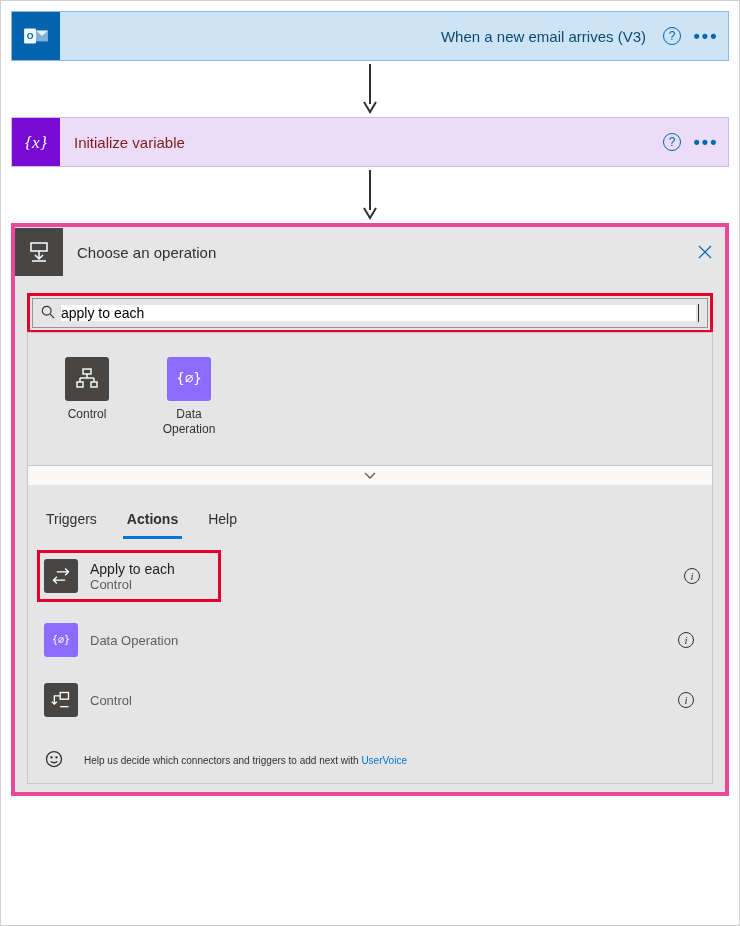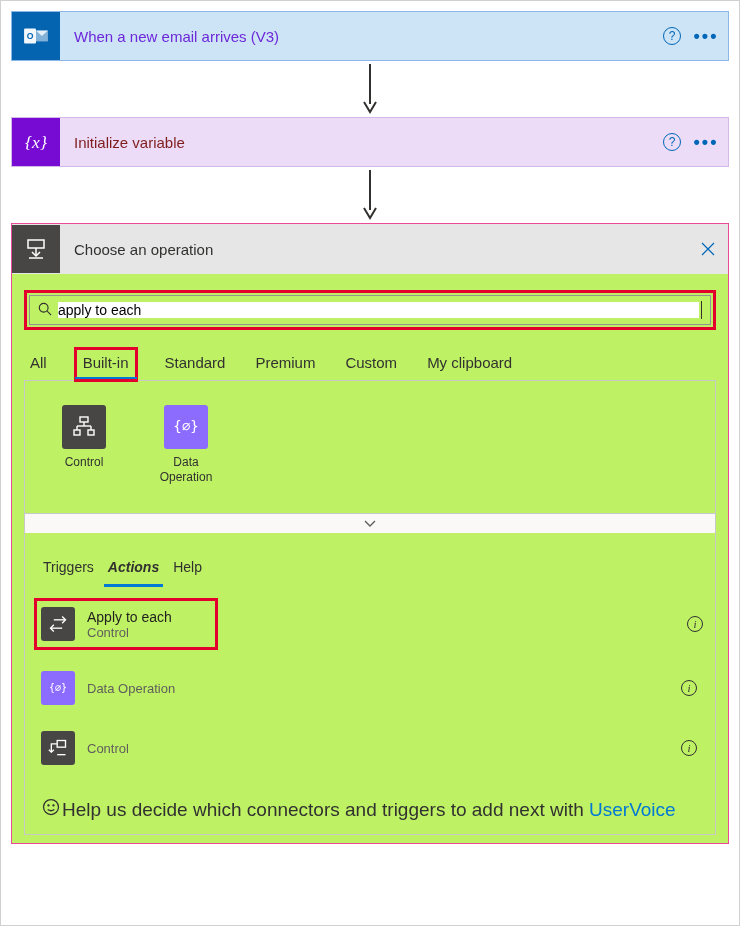--- a/index.html
+++ b/index.html
@@ -41,55 +41,55 @@
   .step-menu {
     width: 32px; height: 24px;
     display: flex; align-items: center; justify-content: center;
     margin-right: 6px;
     font-size: 18px;
     letter-spacing: 2px;
   }
 
   .card-outlook { border-color: #8bb8e8; background: #cde4f7; }
   .card-outlook .step-icon { background: #0564b0; }
-  .card-outlook .step-title { color: #6d28d9; }
+  .card-outlook .step-title { color: #0c4a6e; text-align: right; }
 
   .card-variable { border-color: #d4b8e8; background: #ecdcf7; }
   .card-variable .step-icon { background: #770bd4; }
   .card-variable .step-title { color: #7f1d1d; }
 
   
   .connector {
     display: flex; justify-content: center; align-items: center;
     height: 56px;
   }
 
   
   .chooser {
-    border: 1px solid #ec4899;
+    border: 4px solid #ec4899;
   }
   .chooser-header {
     display: flex; align-items: center;
     height: 50px;
     background: #e6e6e6;
   }
   .chooser-icon {
     width: 48px; height: 48px;
     background: #484644;
     display: flex; align-items: center; justify-content: center;
   }
   .chooser-title {
     flex: 1; padding: 0 14px; font-size: 15px; color: #323130;
   }
   .chooser-close {
     width: 40px; height: 40px;
     display: flex; align-items: center; justify-content: center;
   }
 
-  .chooser-body { padding: 16px 12px 8px; background: #bef264; }
+  .chooser-body { padding: 16px 12px 8px; background: #e5e5e5; }
 
   .search-wrap {
     border: 3px solid #e3002d;
     padding: 2px;
   }
   .search-inner {
     border: 1px solid #949494;
     height: 30px;
     display: flex; align-items: center;
     padding: 0 8px;
@@ -153,25 +153,25 @@
 
   .collapse-bar {
     height: 20px;
     border-top: 1px solid #c8c8c8;
     display: flex; align-items: center; justify-content: center;
     background: #faf9f8;
     cursor: pointer;
   }
 
   .subtabs {
-    display: flex; gap: 10px;
+    display: flex; gap: 26px;
     padding: 20px 16px 0;
   }
   .subtab { padding: 6px 2px 10px; position: relative; cursor: pointer; }
-  .subtab-active { font-weight: 600; font-style: italic; }
+  .subtab-active { font-weight: 600; }
   .subtab-active::after {
     content: "";
     position: absolute; left: -2px; right: -2px; bottom: -2px;
     height: 3px; background: #0078d4;
   }
 
   .action-list { padding: 14px 10px 0; }
   .action-item {
     display: flex; align-items: center;
     padding: 8px 6px;
@@ -195,21 +195,21 @@
     outline-offset: -2px;
     padding-right: 8px;
     width: 182px;
   }
   .action-row { display: flex; align-items: center; gap: 12px; }
 
   .footer {
     padding: 24px 16px 12px;
   }
   .footer-title { font-weight: 600; font-size: 14px; margin-bottom: 8px; }
-  .footer-line { display: flex; align-items: center; gap: 1px; font-size: 19px; }
+  .footer-line { display: flex; align-items: center; gap: 20px; font-size: 10px; }
   .footer-line a { color: #0078d4; text-decoration: none; }
 
   .info-circle {
     width: 16px; height: 16px; border: 1px solid #323130;
     border-radius: 50%;
     display: inline-flex; align-items: center; justify-content: center;
     font-size: 11px; font-style: italic; font-family: serif;
   }
   .help-circle {
     width: 18px; height: 18px; border: 1.5px solid #0067b8;
@@ -291,28 +291,20 @@
           <svg width="14" height="14" viewBox="0 0 16 16">
               <circle cx="6.5" cy="6.5" r="5" fill="none" stroke="#323130" stroke-width="1.3"></circle>
               <line x1="10.5" y1="10.5" x2="15" y2="15" stroke="#323130" stroke-width="1.3"></line>
             </svg>
         </span>
         <input class="search-input" value="apply to each" style="">
         <span style="width:1px;height:18px;background:#323130;margin-left:-4px"></span>
       </div>
     </div>
 
-    <div class="tabs">
-      <div class="tab">All</div>
-      <div class="tab tab-active tab-highlight">Built-in</div>
-      <div class="tab">Standard</div>
-      <div class="tab">Premium</div>
-      <div class="tab">Custom</div>
-      <div class="tab">My clipboard</div>
-    </div>
 
     <div class="connectors-panel">
       <div class="connectors-grid">
         <div class="conn">
           <div class="conn-icon bg-control">
             <svg width="24" height="24" viewBox="0 0 24 24" stroke="#fff" fill="none" stroke-width="1.4">
                 <rect x="8" y="2" width="8" height="5"></rect>
                 <line x1="12" y1="7" x2="12" y2="11"></line>
                 <line x1="5" y1="11" x2="19" y2="11"></line>
                 <line x1="5" y1="11" x2="5" y2="15"></line>

